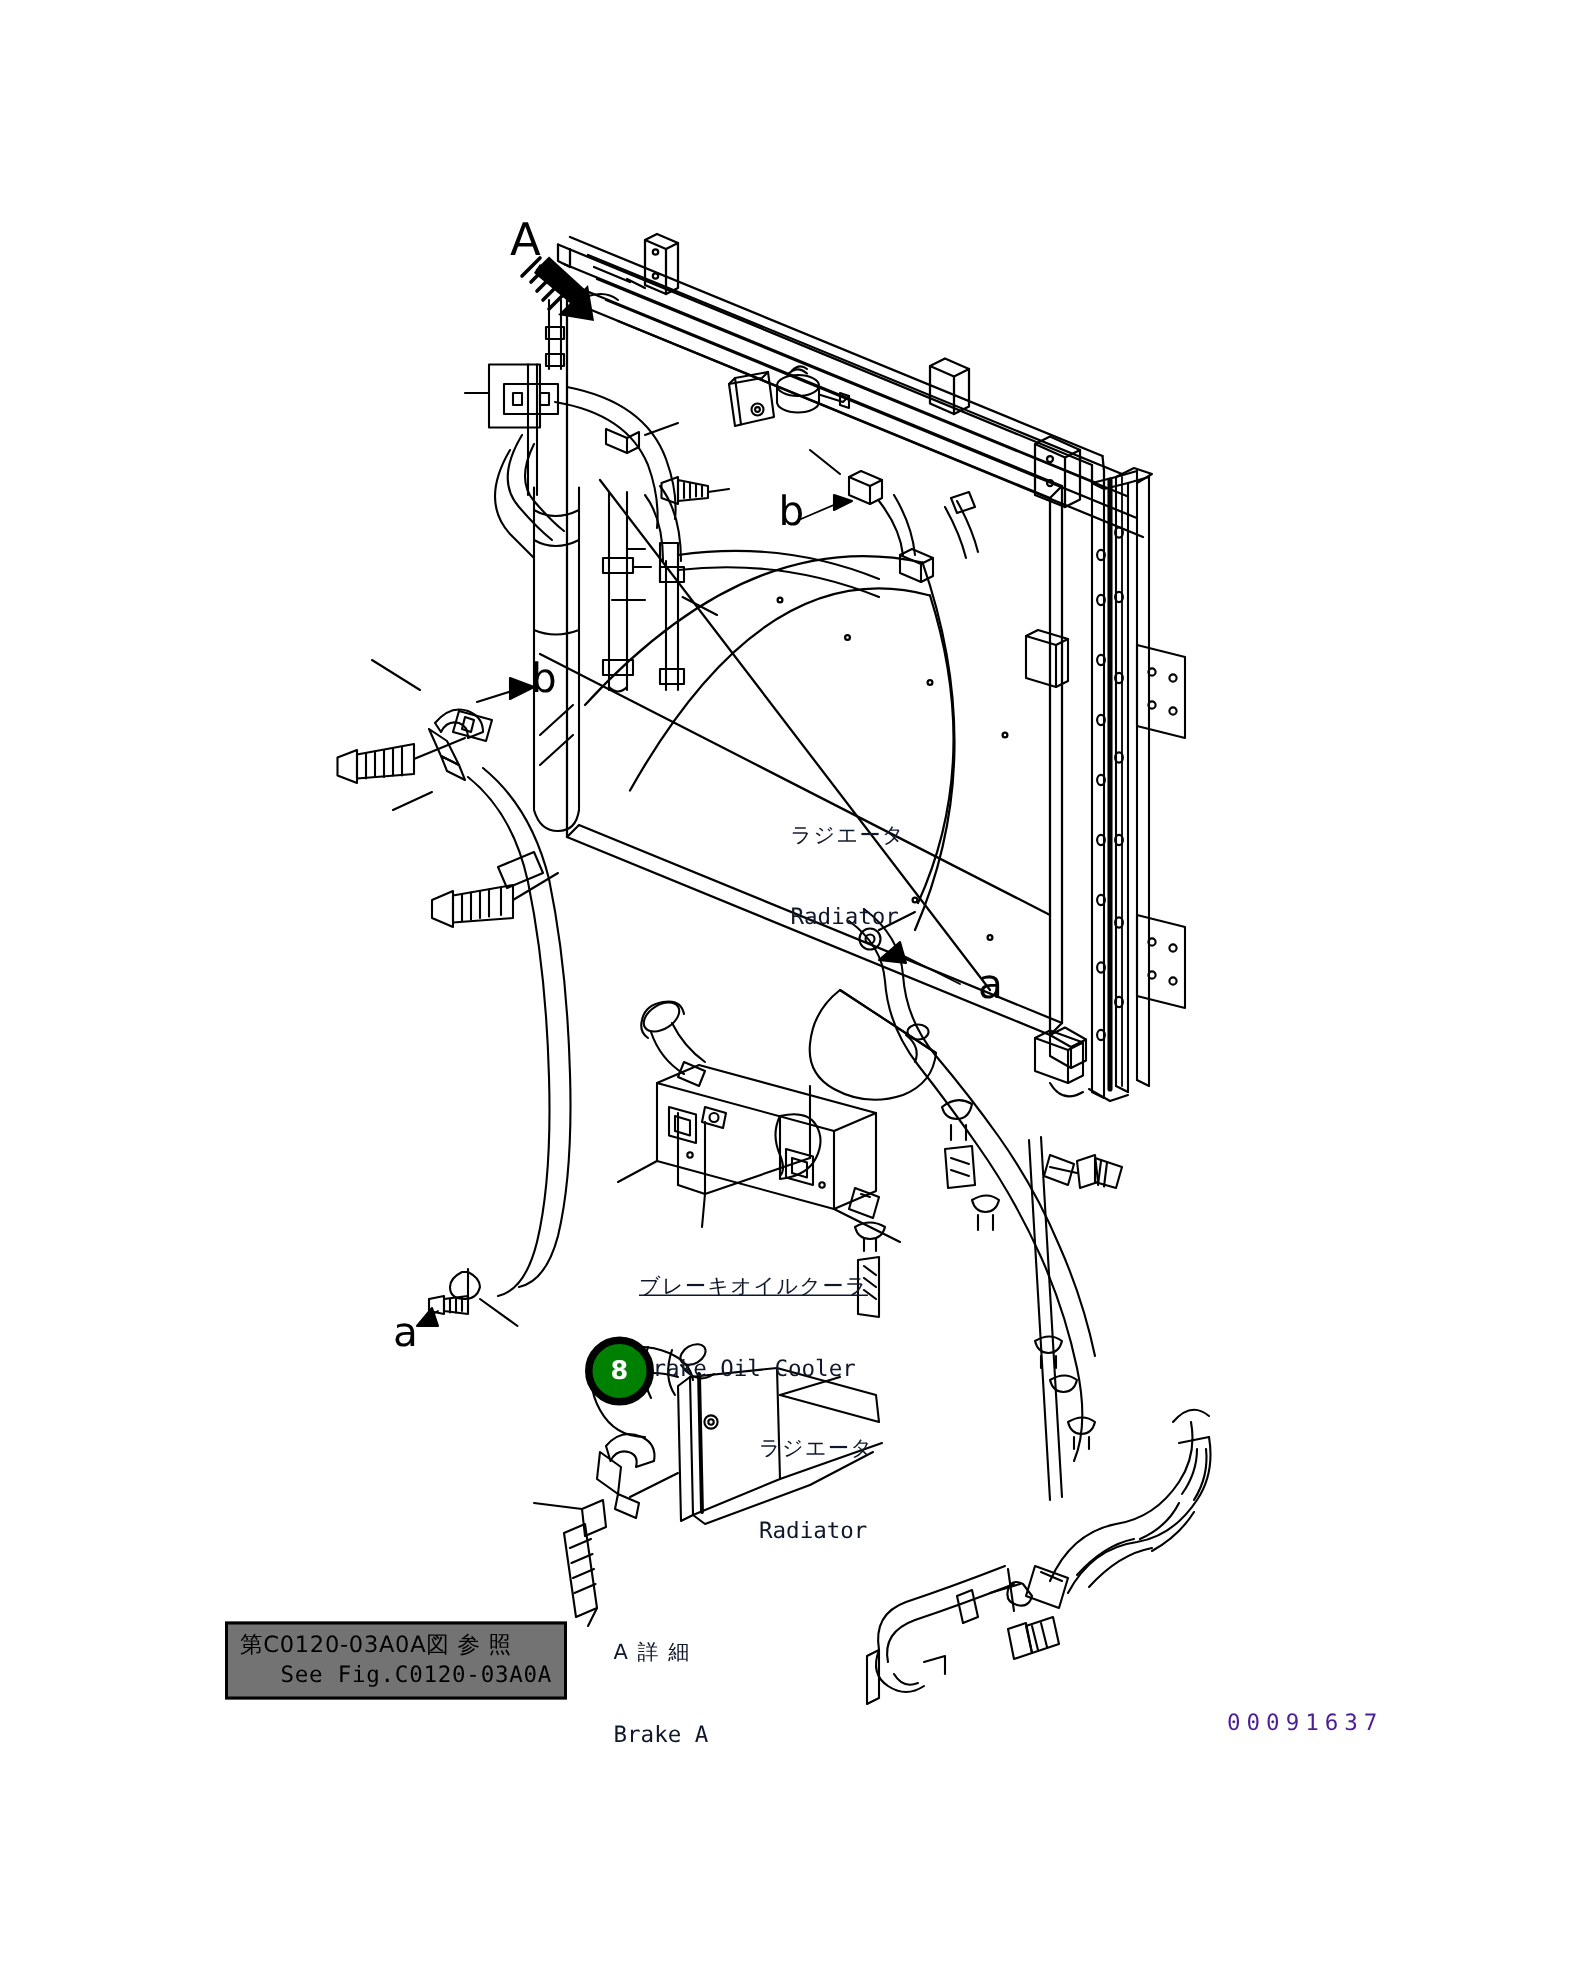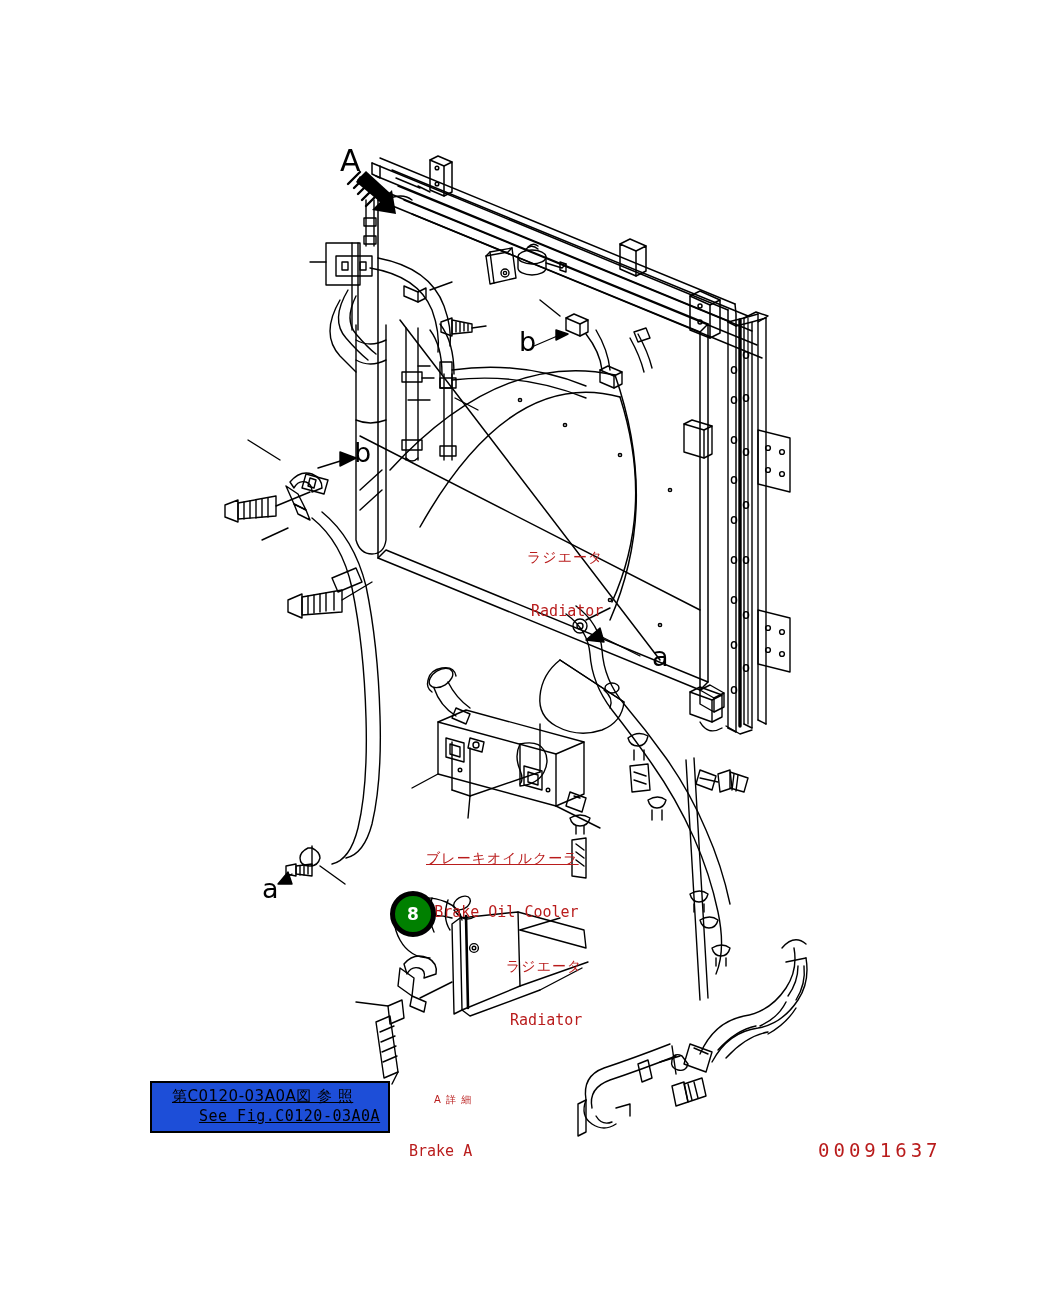--- a/index.html
+++ b/index.html
@@ -21,62 +21,60 @@
   #drawing {
     position: absolute;
     left: 0;
     top: 0;
     width: 1050px;
     height: 1307px;
   }
   .lbl {
     position: absolute;
     font-family: "DejaVu Sans Mono", "Liberation Mono", monospace;
-    color: #b91c1c;
+    color: #0f172a;
     white-space: pre;
     line-height: 1.18;
-    text-align: right;
   }
   .lbl-jp {
     font-family: "DejaVu Sans", "Liberation Sans", sans-serif;
     letter-spacing: 1px;
   }
   .sec-mark {
     position: absolute;
     font-family: "DejaVu Sans", "Liberation Sans", sans-serif;
     font-size: 27px;
     color: #000;
   }
   .ref-box {
     position: absolute;
     border: 2px solid #000;
-    background: #1d4ed8;
-    padding: 4px 8px 5px 20px;
+    background: #737373;
+    padding: 4px 8px 5px 8px;
     line-height: 1.3;
-    text-decoration: underline;
   }
   .ref-box .r1 {
     font-family: "DejaVu Sans", "Liberation Sans", sans-serif;
     font-size: 15px;
     letter-spacing: 0.5px;
     white-space: pre;
   }
   .ref-box .r2 {
     font-family: "DejaVu Sans Mono", "Liberation Mono", monospace;
     font-size: 15px;
     letter-spacing: 0.5px;
     white-space: pre;
     margin-left: 27px;
   }
   .fig-no {
     position: absolute;
     font-family: "DejaVu Sans Mono", "Liberation Mono", monospace;
-    font-size: 19px;
+    font-size: 15px;
     letter-spacing: 4px;
-    color: #b91c1c;
+    color: #4c1d95;
   }
   .callout {
     position: absolute;
     width: 46px;
     height: 46px;
     border-radius: 50%;
     border: 5px solid #000;
     box-sizing: border-box;
     display: flex;
     align-items: center;
@@ -563,21 +561,21 @@
     <div class="lbl-jp" style="font-size:14px;text-decoration:underline;">ブレーキオイルクーラ</div>
     <div style="font-size:15px;">Brake Oil Cooler</div>
   </div>
 
   <div class="lbl" style="left:506px; top:920px;">
     <div class="lbl-jp" style="font-size:14px;">ラジエータ</div>
     <div style="font-size:15px;">Radiator</div>
   </div>
 
   <div class="lbl" style="left:409px; top:1056px;">
-    <div class="lbl-jp" style="font-size:10px;">A 詳 細</div>
+    <div class="lbl-jp" style="font-size:14px;">A 詳 細</div>
     <div style="font-size:15px;">Brake A</div>
   </div>
 
   <div class="callout" style="left:390px; top:891px; background:#008000;">
     <span>8</span>
   </div>
 
   <div class="ref-box" style="left:150px; top:1081px;">
     <div class="r1">第C0120-03A0A図 参 照</div>
     <div class="r2">See Fig.C0120-03A0A</div>

